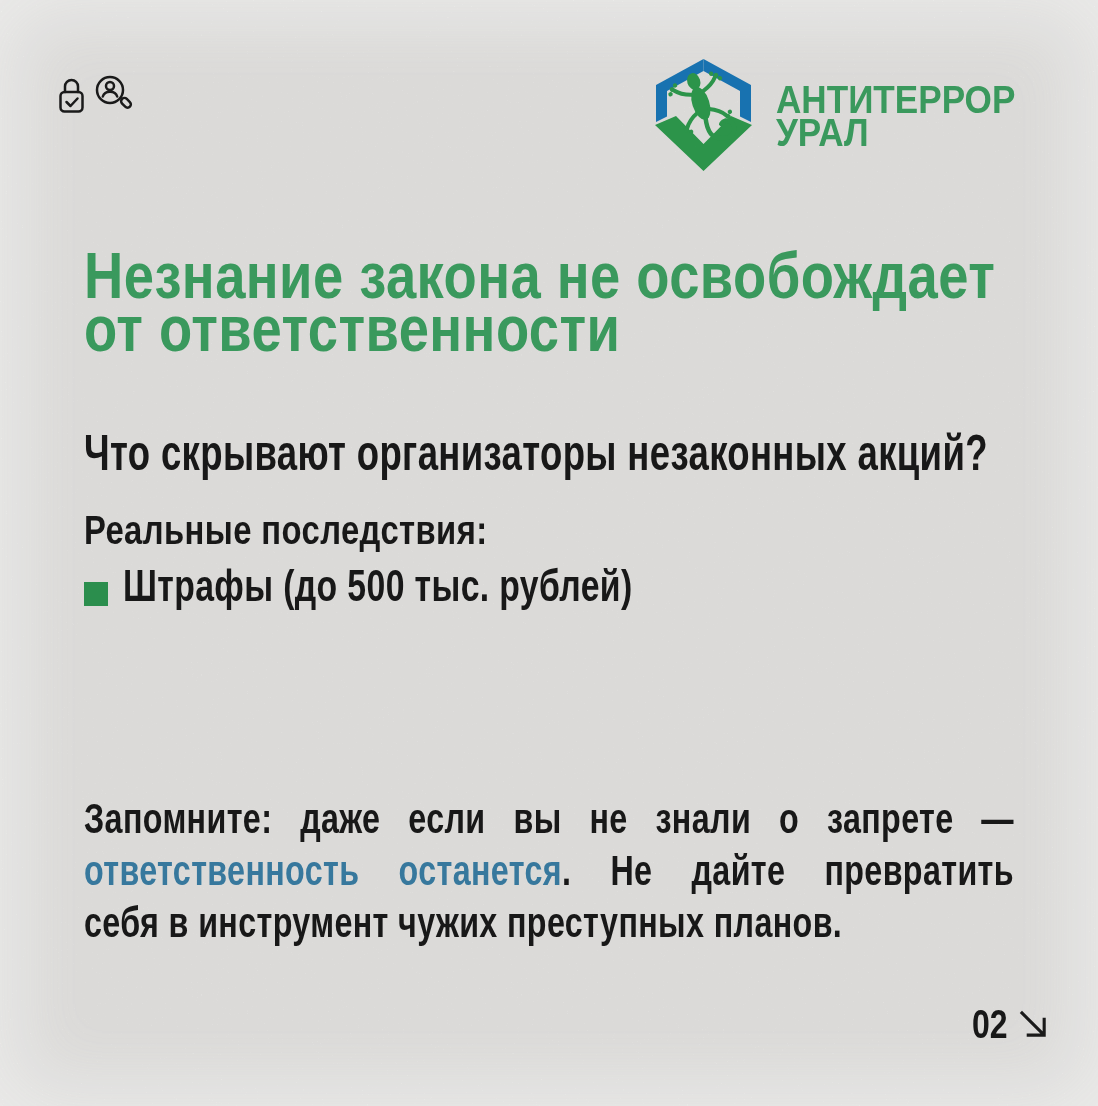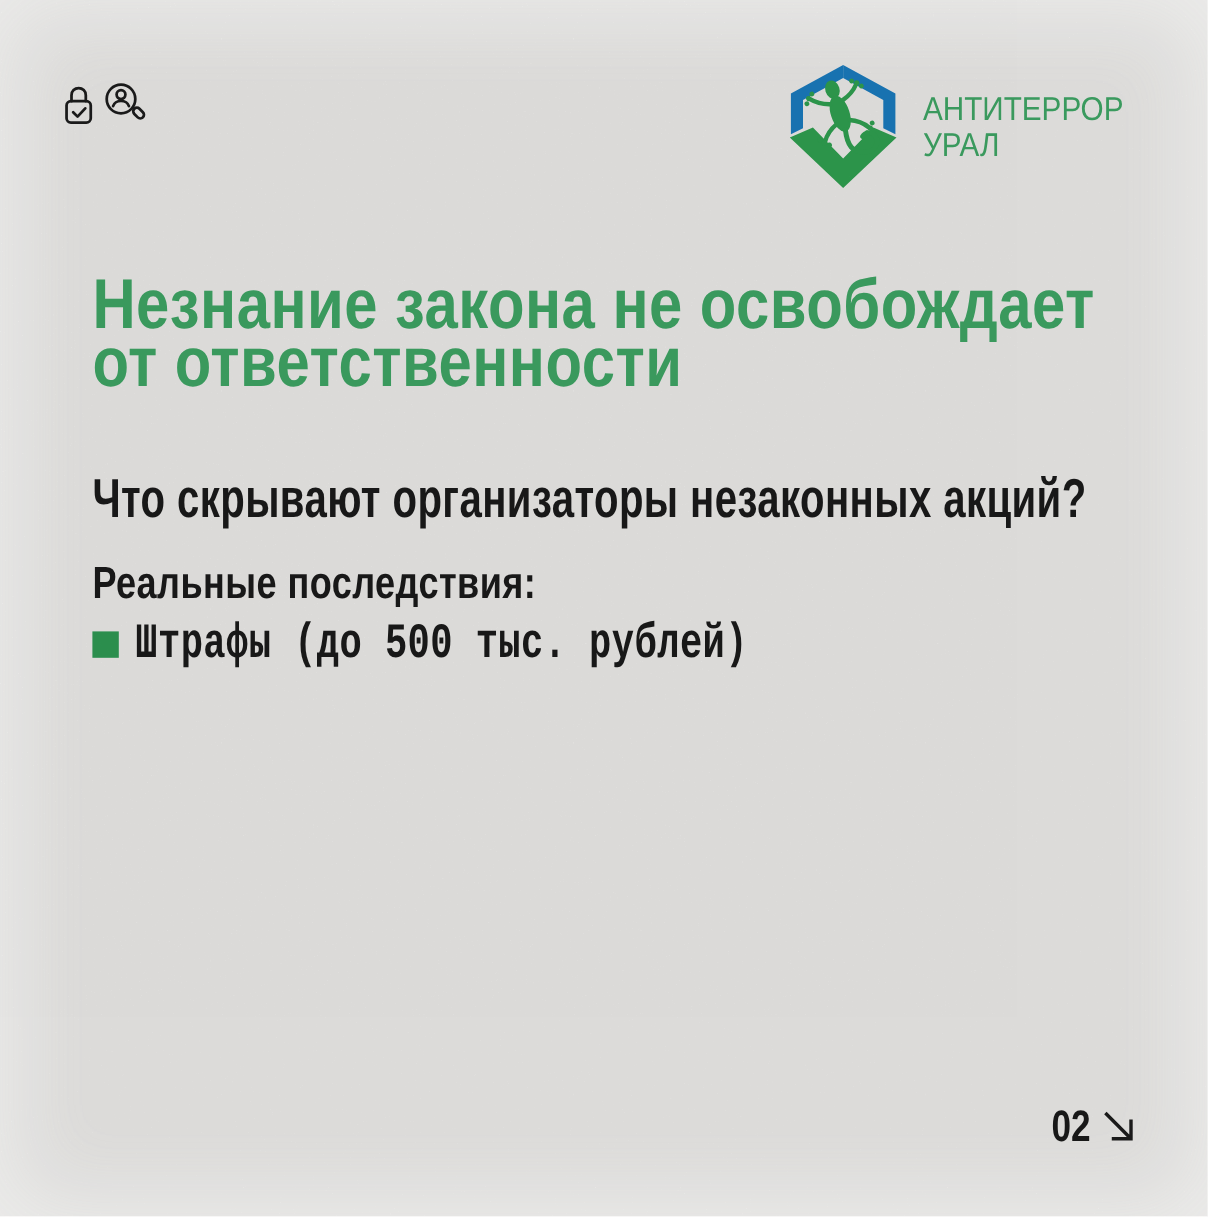--- a/index.html
+++ b/index.html
@@ -12,48 +12,48 @@
     font-family:"Liberation Sans","DejaVu Sans",sans-serif;
     color:var(--text,#1a1a1a);
   }
   .noise{position:absolute;inset:0;pointer-events:none;z-index:5;}
   .abs{position:absolute;z-index:2;}
   .cond{transform-origin:0 0;display:block;white-space:nowrap;}
 
   .privacy{left:58px;top:74px;display:flex;gap:9px;align-items:flex-end;}
 
   .logo{top:58px;right:56px;display:flex;gap:16px;align-items:center;}
-  .logo-text{font-weight:400;font-size:30px;line-height:33px;color:var(--green,#3aa061);}
+  .logo-text{font-weight:700;font-size:39px;line-height:33px;color:var(--green,#3aa061);}
   .logo-text .cond{transform:scaleX(.9);}
 
   .title{left:84px;top:250px;font-weight:700;font-size:64px;line-height:53px;
          color:var(--green,#3aa061);}
   .title .cond{transform:scaleX(.85);letter-spacing:.5px;}
 
   .question{left:84px;top:428px;font-weight:700;font-size:50px;line-height:50px;margin:0;}
   .question.cond{transform:scaleX(.73);letter-spacing:.5px;}
 
   .subhead{left:84px;top:508px;font-weight:700;font-size:41px;line-height:44px;margin:0;}
   .subhead.cond{transform:scaleX(.8);letter-spacing:.5px;}
 
   .bullets{left:84px;top:566px;margin:0;padding:0;list-style:none;}
-  .bullets li{display:flex;align-items:center;height:40px;margin-bottom:23px;font-family:Liberation Mono, monospace;}
+  .bullets li{display:flex;align-items:flex-end;height:40px;margin-bottom:23px;}
   .sq{width:24px;height:24px;background:var(--bullet-green,#2e9853);
       flex:0 0 24px;margin-right:15px;}
   .btext{font-weight:700;font-size:45px;line-height:40px;transform:scaleX(.75);
          transform-origin:0 50%;letter-spacing:.5px;}
 
   .warning{left:84px;top:792px;width:930px;}
   .warning .wline{font-weight:700;font-size:43px;line-height:52px;height:52px;
                   width:1240px;transform:scaleX(.75);transform-origin:0 0;
                   letter-spacing:.5px;white-space:normal;}
   .warning .just{text-align:justify;text-align-last:justify;}
   .blue{color:var(--blue-highlight,#3b81a8);}
 
-  .pagenav{right:64px;top:1004px;display:flex;align-items:center;gap:10px;text-align:right;}
+  .pagenav{right:48px;top:1004px;display:flex;align-items:center;gap:10px;text-align:right;}
   .pagenum{font-weight:700;font-size:40px;line-height:40px;transform:scaleX(.8);
            transform-origin:100% 50%;}
 </style>
 </head>
 <body>
 
 <div id="page">
 
   <div class="abs privacy">
     <svg width="27" height="40" viewBox="0 0 27 40">
@@ -119,20 +119,25 @@
 
   <h3 class="abs subhead cond">Реальные последствия:</h3>
 
   <ul class="abs bullets">
     <li>
       <span class="sq"></span>
       <span class="btext">Штрафы (до 500 тыс. рублей)</span>
     </li>
   </ul>
 
+  <div class="abs warning">
+    <div class="wline just">Запомните: даже если вы не знали о запрете —</div>
+    <div class="wline just"><span class="blue">ответственность останется</span><span>. Не дайте превратить</span></div>
+    <div class="wline">себя в инструмент чужих преступных планов.</div>
+  </div>
 
   <div class="abs pagenav">
     <span class="pagenum">02</span>
     <svg width="33" height="33" viewBox="0 0 34 34">
       <path d="M4,4 L28,28 M28,10 L28,28 L10,28" fill="none" stroke="#1c1c1c" stroke-width="3.2"></path>
     </svg>
   </div>
 
   <svg class="noise" width="1098" height="1106">
     <filter id="grain">

